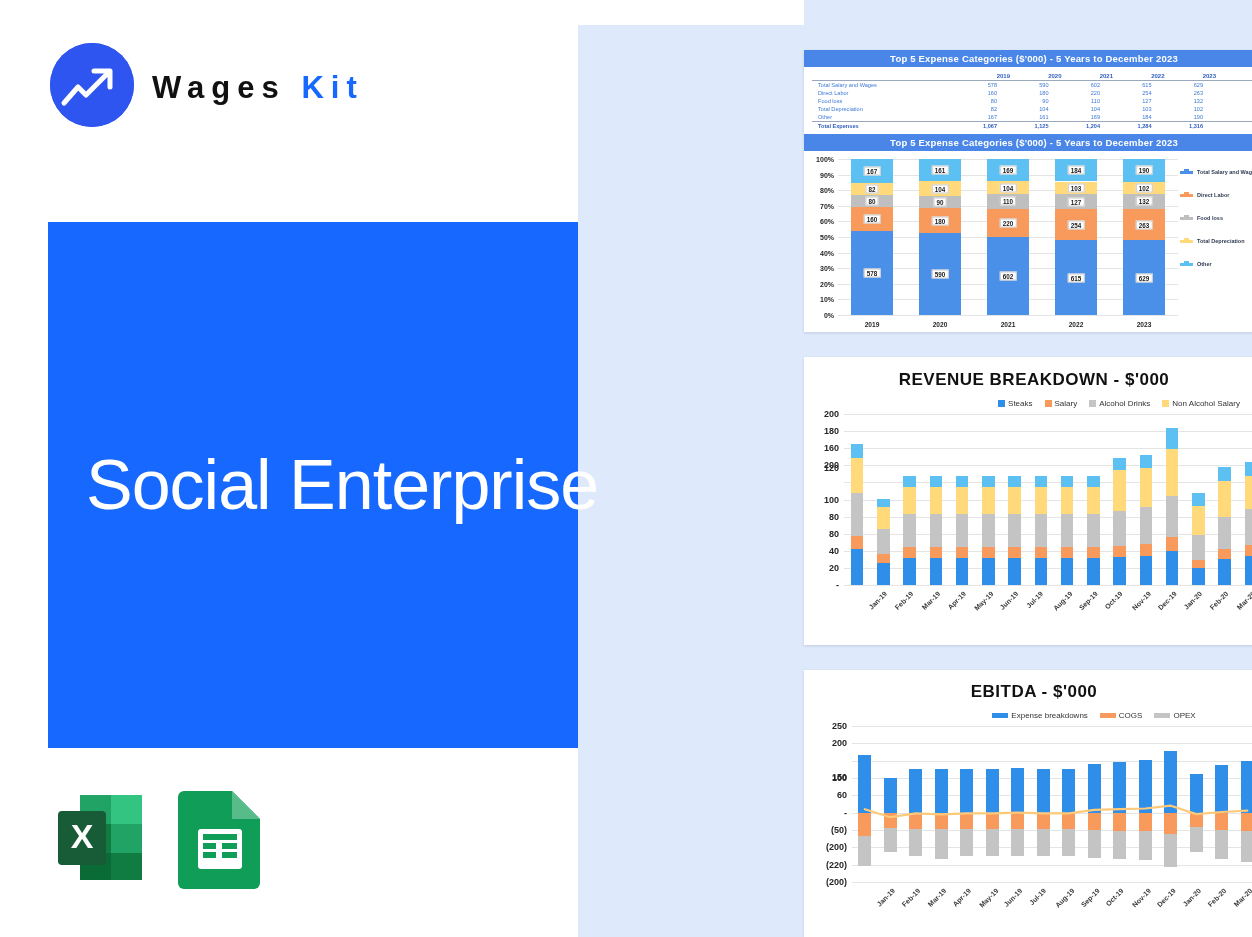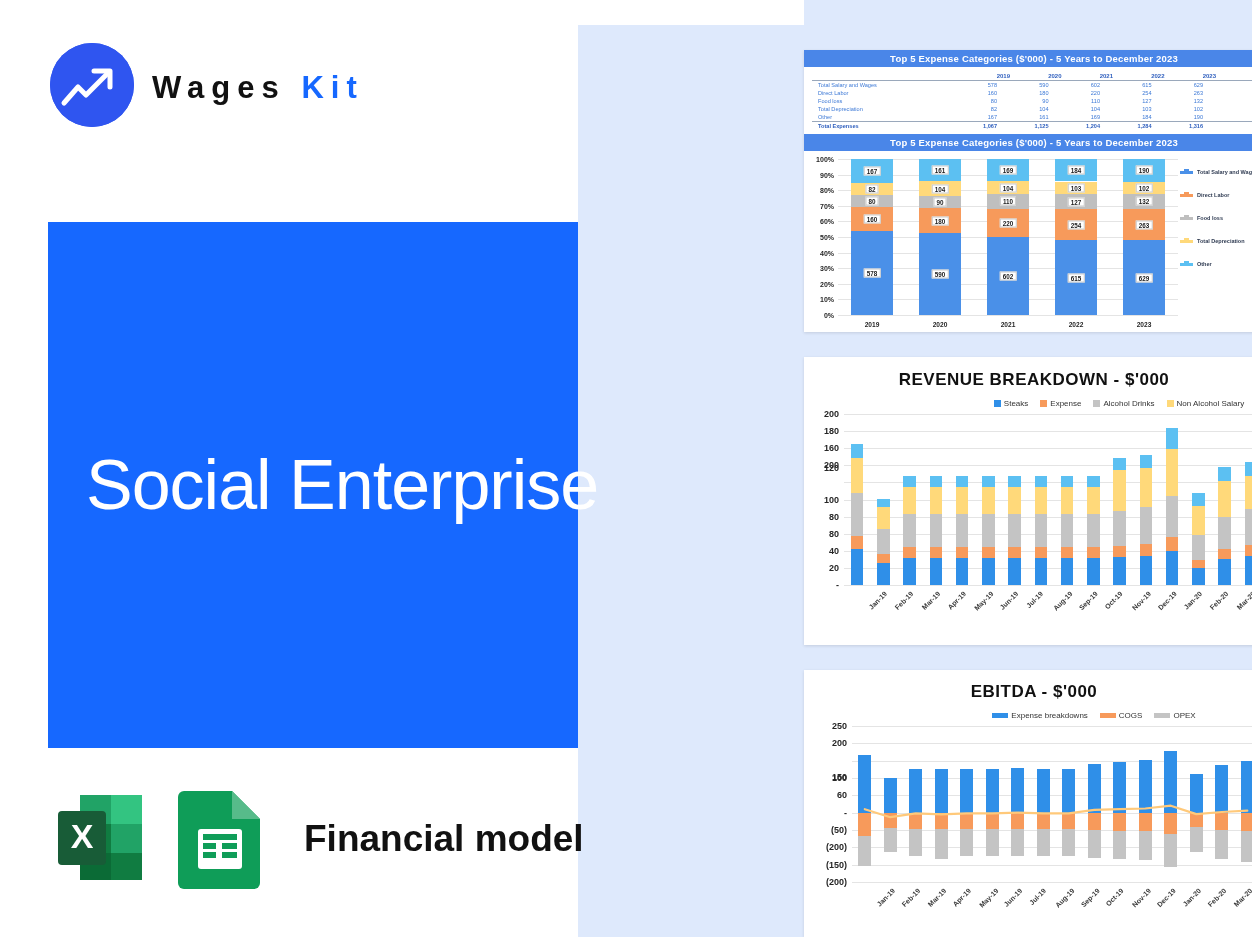--- a/index.html
+++ b/index.html
@@ -142,21 +142,20 @@
         <path d="M8 6 h48 l28 28 v64 a6 6 0 0 1 -6 6 H8 a6 6 0 0 1 -6 -6 V12 a6 6 0 0 1 6 -6 z" fill="#0f9d58"></path>
         <path d="M56 6 l28 28 H56 z" fill="#57bb8a"></path>
         <rect x="22" y="44" width="44" height="40" rx="3" fill="#ffffff"></rect>
         <rect x="27" y="49" width="34" height="6" fill="#0f9d58"></rect>
         <rect x="27" y="58" width="13" height="6" fill="#0f9d58"></rect>
         <rect x="46" y="58" width="15" height="6" fill="#0f9d58"></rect>
         <rect x="27" y="67" width="13" height="6" fill="#0f9d58"></rect>
         <rect x="46" y="67" width="15" height="6" fill="#0f9d58"></rect>
       </svg>
     </span>
-    <span class="badge-label">Financial model</span>
   </div>
 
   <div class="card" id="card-expenses">
     <div class="blue-bar">Top 5 Expense Categories ($'000) - 5 Years to December 2023</div>
 
     <div class="tbl-pad">
       <table class="xl-table">
         <tbody>
             <tr class="hdr-row">
           <td class="lbl" style="width:33%"></td>
@@ -342,21 +341,21 @@
 
   <div class="card" id="card-revenue">
     <div class="chart-title" style="margin-top:13px">REVENUE BREAKDOWN - $'000</div>
     <div class="legend-h" id="rev-legend" style="margin-top:9px; padding-left:170px;">
         <div class="item">
           <span class="sw" style="background: rgb(47, 143, 232);"></span>
           <span>Steaks</span>
         </div>
         <div class="item">
           <span class="sw" style="background: rgb(247, 154, 91);"></span>
-          <span>Expense</span>
+          <span>Salary</span>
         </div>
         <div class="item">
           <span class="sw" style="background: rgb(196, 196, 196);"></span>
           <span>Alcohol Drinks</span>
         </div>
         <div class="item">
           <span class="sw" style="background: rgb(255, 217, 122);"></span>
           <span>Non Alcohol Salary</span>
         </div>
       </div>
@@ -526,21 +525,21 @@
         </div>
         <div class="item">
           <span class="sw-line" style="background: rgb(196, 196, 196);"></span>
           <span>OPEX</span>
         </div>
       </div>
     <div id="ebi-chart" class="chart-area" style="height:206px; position:relative;">
         <div class="gridline" style="top: 162px; left: 48px; width: 408px;"></div>
         <div class="yaxis-lbl" style="top: 162px; right: 417px; font-size: 9px;">(200)</div>
         <div class="gridline" style="top: 144.667px; left: 48px; width: 408px;"></div>
-        <div class="yaxis-lbl" style="top: 144.667px; right: 417px; font-size: 9px;">(150)</div>
+        <div class="yaxis-lbl" style="top: 144.667px; right: 417px; font-size: 9px;">(220)</div>
         <div class="gridline" style="top: 127.333px; left: 48px; width: 408px;"></div>
         <div class="yaxis-lbl" style="top: 127.333px; right: 417px; font-size: 9px;">(200)</div>
         <div class="gridline" style="top: 110px; left: 48px; width: 408px;"></div>
         <div class="yaxis-lbl" style="top: 110px; right: 417px; font-size: 9px;">(50)</div>
         <div class="gridline" style="top: 92.6667px; left: 48px; width: 408px;"></div>
         <div class="yaxis-lbl" style="top: 92.6667px; right: 417px; font-size: 9px;">-</div>
         <div class="gridline" style="top: 75.3333px; left: 48px; width: 408px;"></div>
         <div class="yaxis-lbl" style="top: 75.3333px; right: 417px; font-size: 9px;">60</div>
         <div class="gridline" style="top: 58px; left: 48px; width: 408px;"></div>
         <div class="yaxis-lbl" style="top: 58px; right: 417px; font-size: 9px;">100</div>

